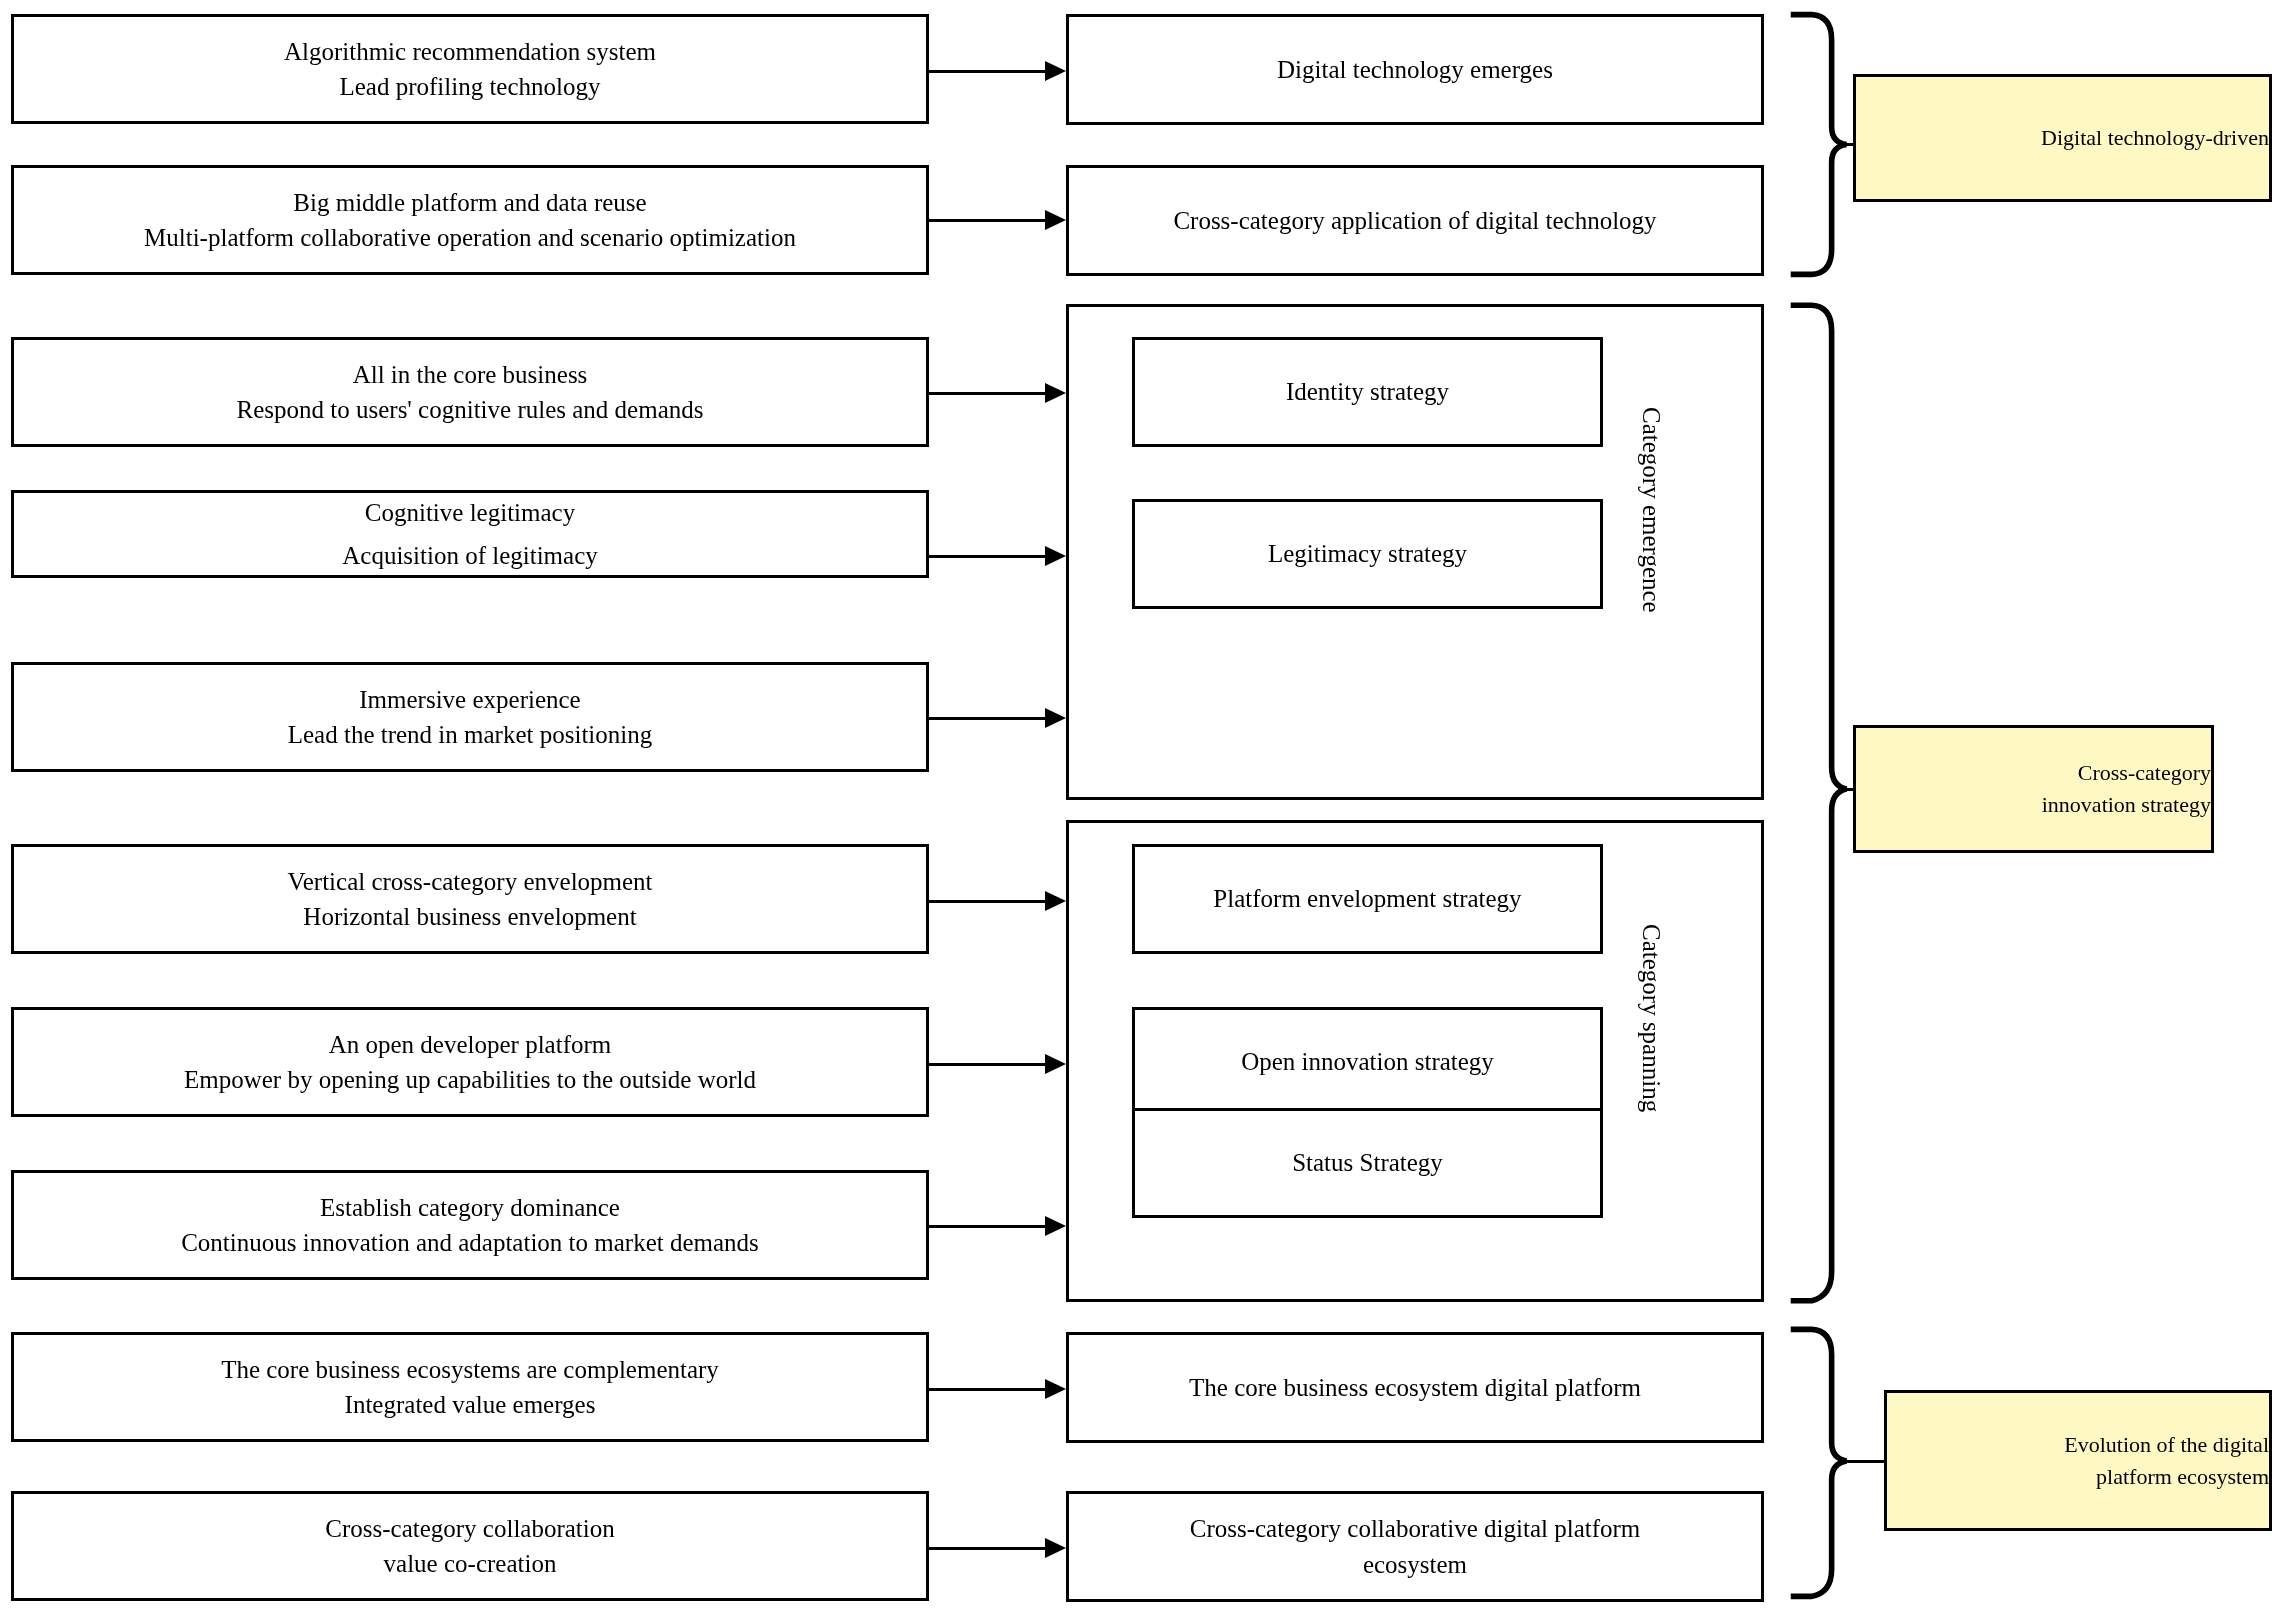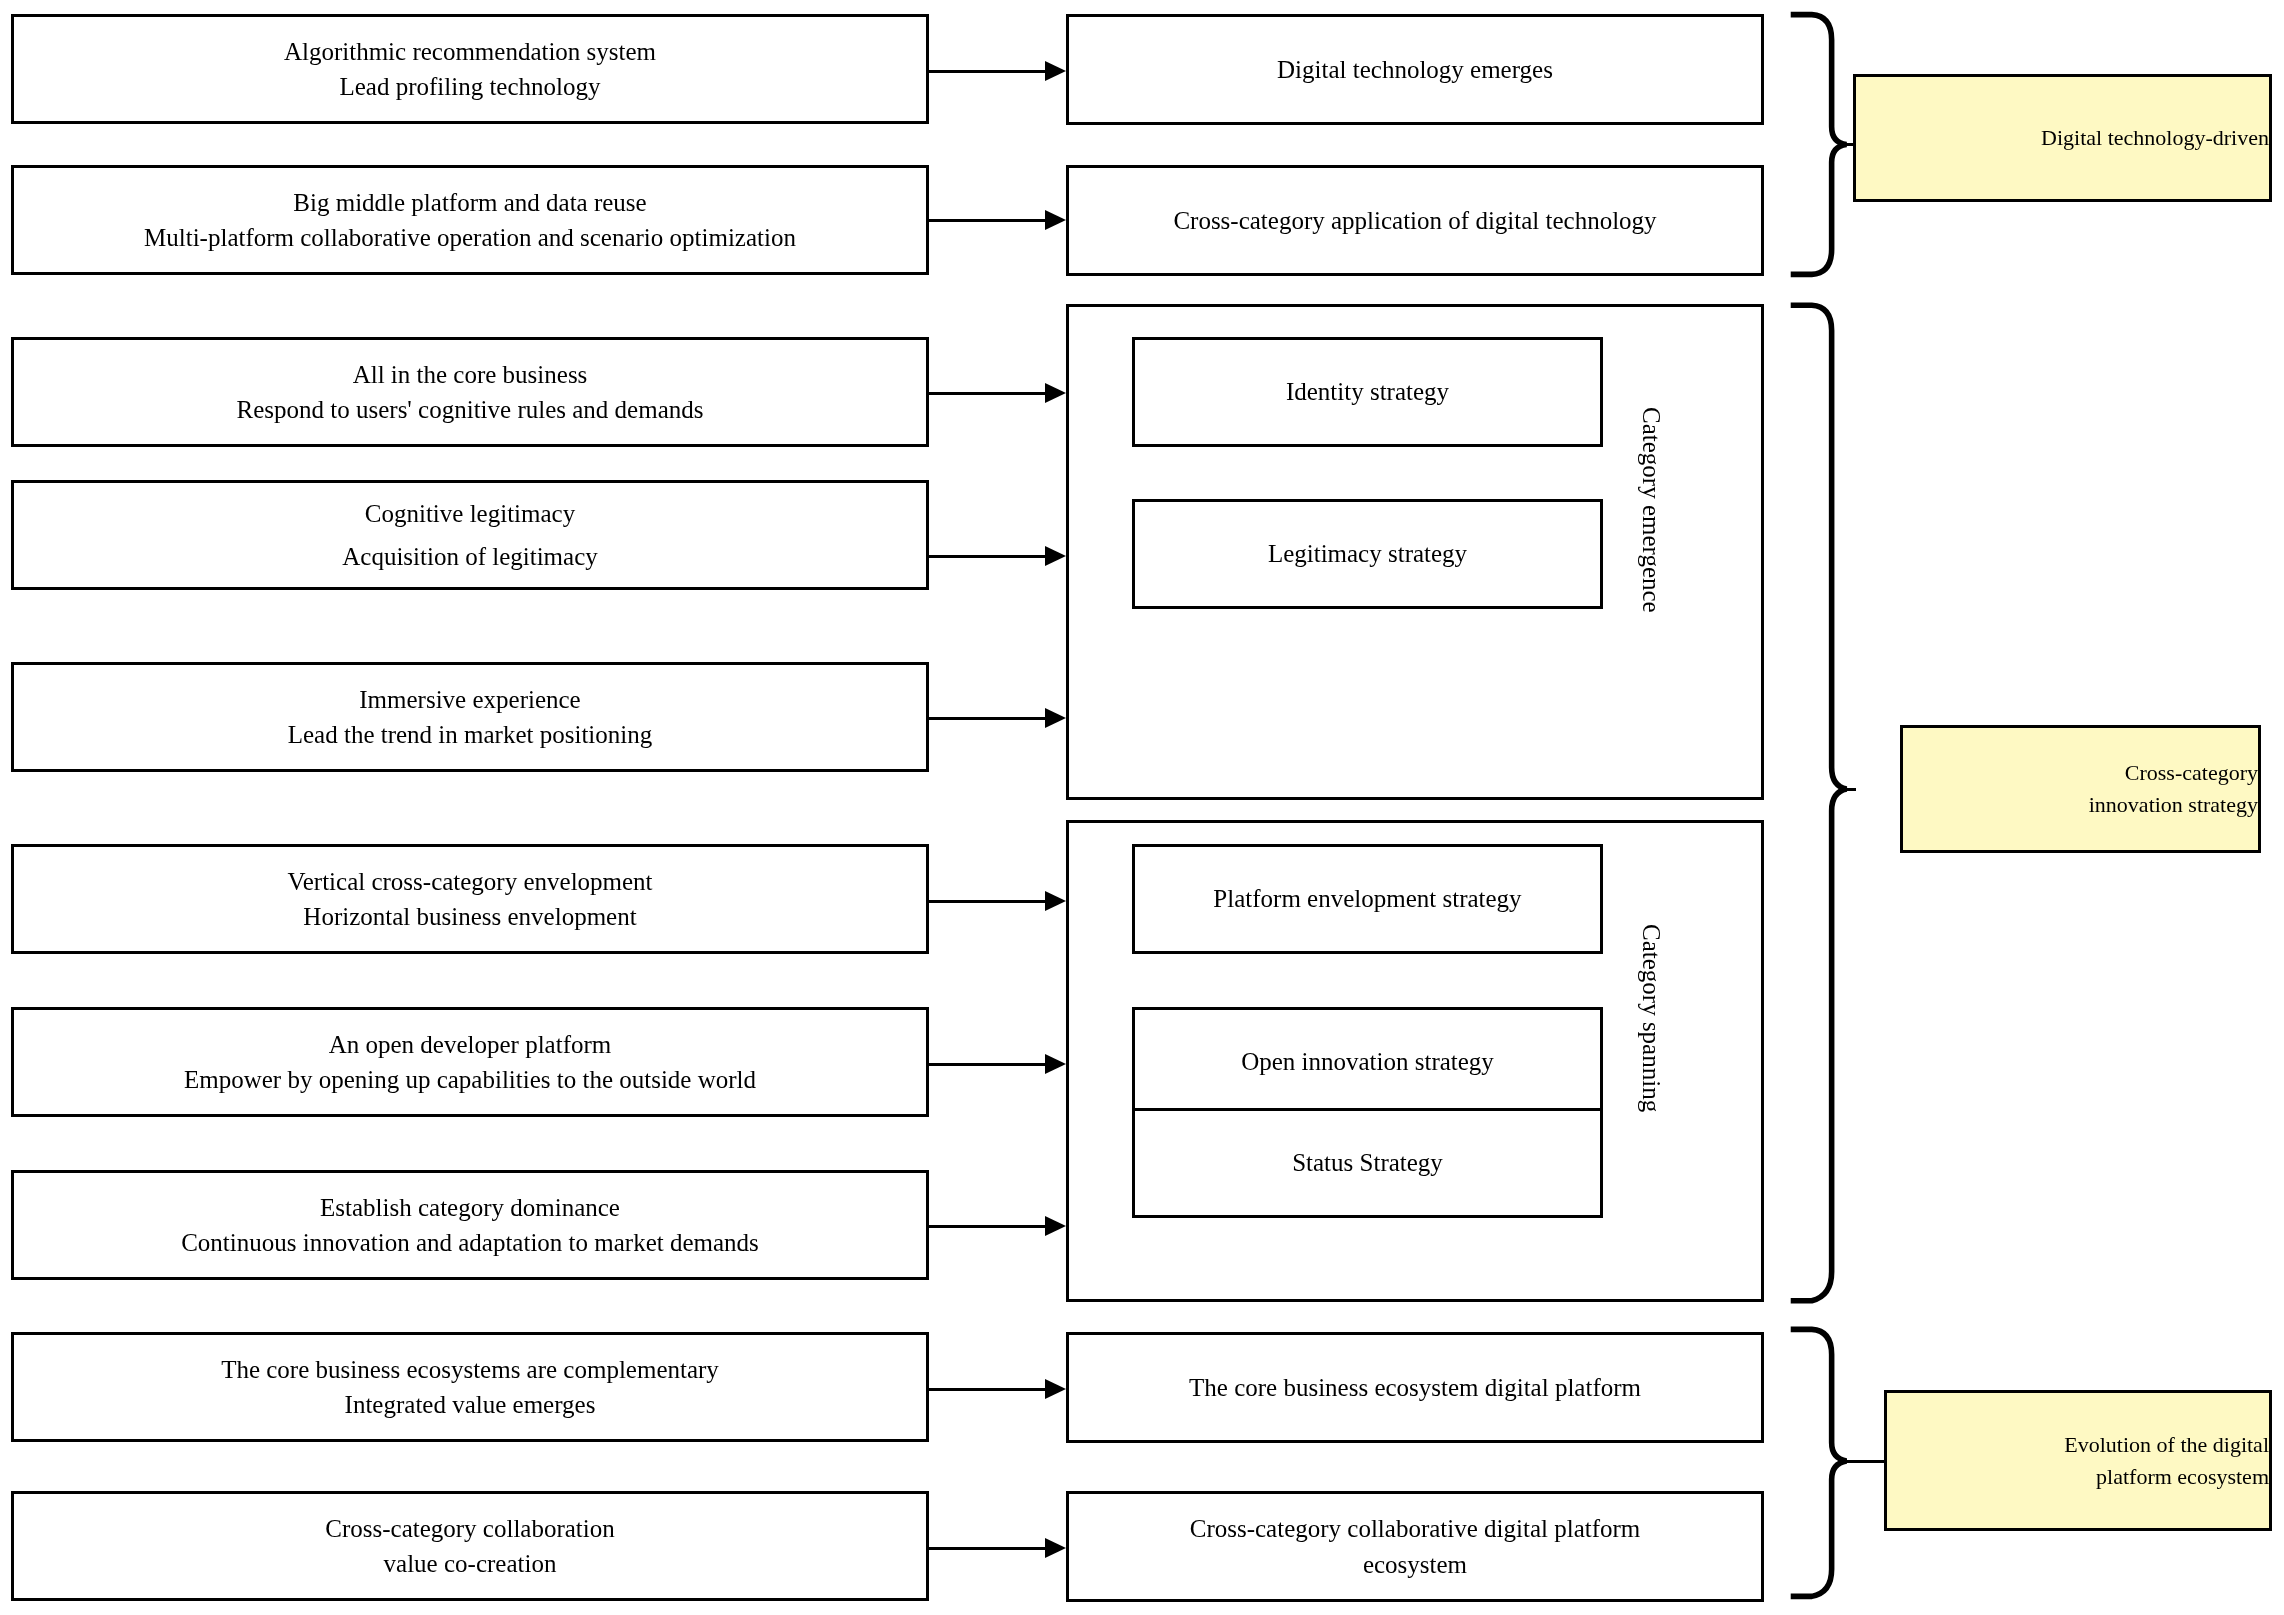--- a/index.html
+++ b/index.html
@@ -37,21 +37,21 @@
   <div class="bx" style="left:11px;top:165px;width:918px;height:110px;">
     <span class="ln">Big middle platform and data reuse</span>
     <span class="ln">Multi-platform collaborative operation and scenario optimization</span>
   </div>
 
   <div class="bx" style="left:11px;top:337px;width:918px;height:110px;">
     <span class="ln">All in the core business</span>
     <span class="ln">Respond to users' cognitive rules and demands</span>
   </div>
 
-  <div class="bx" style="left:11px;top:480px;width:918px;height:110px;gap:8px;">
+  <div class="bx" style="left:11px;top:490px;width:918px;height:88px;gap:8px;">
     <span class="ln">Cognitive legitimacy</span>
     <span class="ln">Acquisition of legitimacy</span>
   </div>
 
   <div class="bx" style="left:11px;top:662px;width:918px;height:110px;">
     <span class="ln">Immersive experience</span>
     <span class="ln">Lead the trend in market positioning</span>
   </div>
 
   <div class="bx" style="left:11px;top:844px;width:918px;height:110px;">
@@ -171,21 +171,21 @@
   </svg>
 
   <div style="position:absolute;left:1845px;top:143px;width:11px;height:3.1px;background:#000;"></div>
   <div style="position:absolute;left:1845px;top:788px;width:11px;height:3.1px;background:#000;"></div>
   <div style="position:absolute;left:1845px;top:1460px;width:43px;height:3.1px;background:#000;"></div>
 
   <div class="rb" style="left:1853px;top:74px;width:419px;height:128px;">
     <span class="ln">Digital technology-driven</span>
   </div>
 
-  <div class="rb" style="left:1853px;top:725px;width:361px;height:128px;margin-left:47px;">
+  <div class="rb" style="left:1853px;top:725px;width:361px;height:128px;">
     <span class="ln">Cross-category</span>
     <span class="ln">innovation strategy</span>
   </div>
 
   <div class="rb" style="left:1884px;top:1390px;width:388px;height:141px;">
     <span class="ln">Evolution of the digital</span>
     <span class="ln">platform ecosystem</span>
   </div>
 
 </div>

